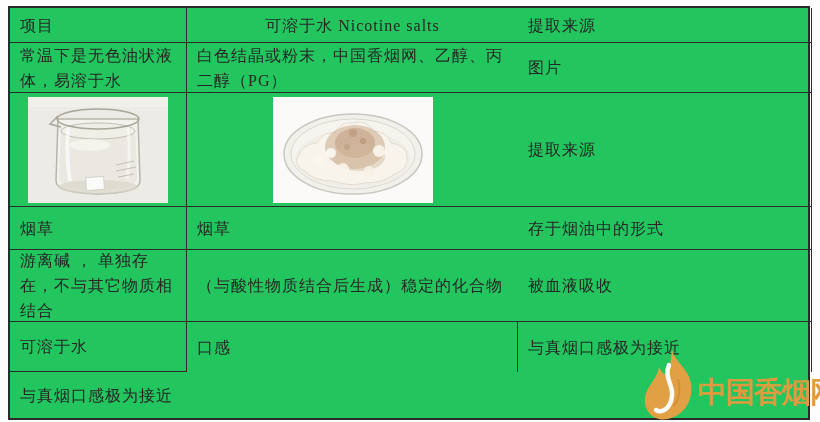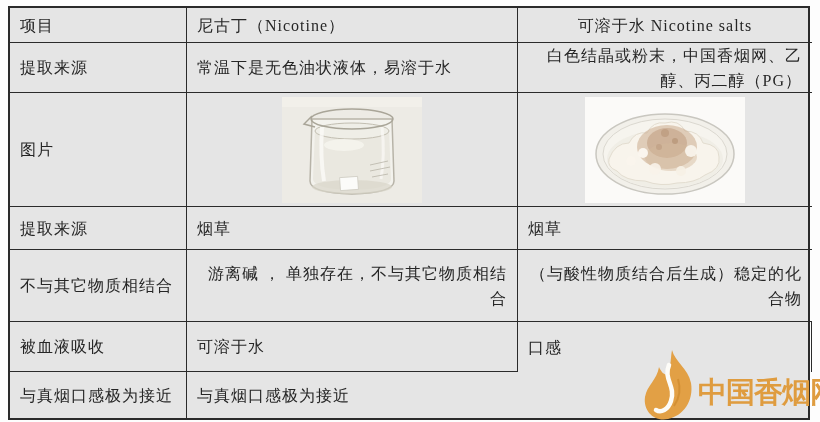--- a/index.html
+++ b/index.html
@@ -14,25 +14,24 @@
   .screen { position: absolute; inset: 0; background: #fdfdfd; }
 
   .tbl {
     position: absolute;
     left: 8px; top: 6px;
     width: 802px; height: 414px;
     border: 2px solid #2b2b2b;
     display: grid;
     grid-template-columns: 177px 331px 294px;
     grid-template-rows: 35px 50px 114px 43px 72px 50px 46px;
-    background: #e5e5e5;
+    background: #22c55e;
     font-size: 16px;
     letter-spacing: 1px;
     line-height: 25px;
-    text-align: right;
   }
   .cell {
     border-right: 1.5px solid #2b2b2b;
     border-bottom: 1.5px solid #2b2b2b;
     display: flex;
     align-items: center;
     padding: 2px 10px;
     overflow: hidden;
   }
   .cell.c2 { border-right: none; }
@@ -63,23 +62,20 @@
 </style>
 </head>
 <body>
 
 <div class="screen">
 
   <div class="tbl">
 
     <div class="cell c0">
       <span>项目</span>
-    </div>
-    <div class="cell c1">
-      <span>尼古丁（Nicotine）</span>
     </div>
     <div class="cell c2 center">
       <span>可溶于水 Nicotine salts</span>
     </div>
 
     <div class="cell c0">
       <span>提取来源</span>
     </div>
     <div class="cell c1">
       <span>常温下是无色油状液体，易溶于水</span>
@@ -146,21 +142,21 @@
       <span>提取来源</span>
     </div>
     <div class="cell c1">
       <span>烟草</span>
     </div>
     <div class="cell c2">
       <span>烟草</span>
     </div>
 
     <div class="cell c0">
-      <span>不与其它物质相结合</span>
+      <span>存于烟油中的形式</span>
     </div>
     <div class="cell c1">
       <span>游离碱 ， 单独存在，不与其它物质相结合</span>
     </div>
     <div class="cell c2">
       <span>（与酸性物质结合后生成）稳定的化合物</span>
     </div>
 
     <div class="cell c0">
       <span>被血液吸收</span>

